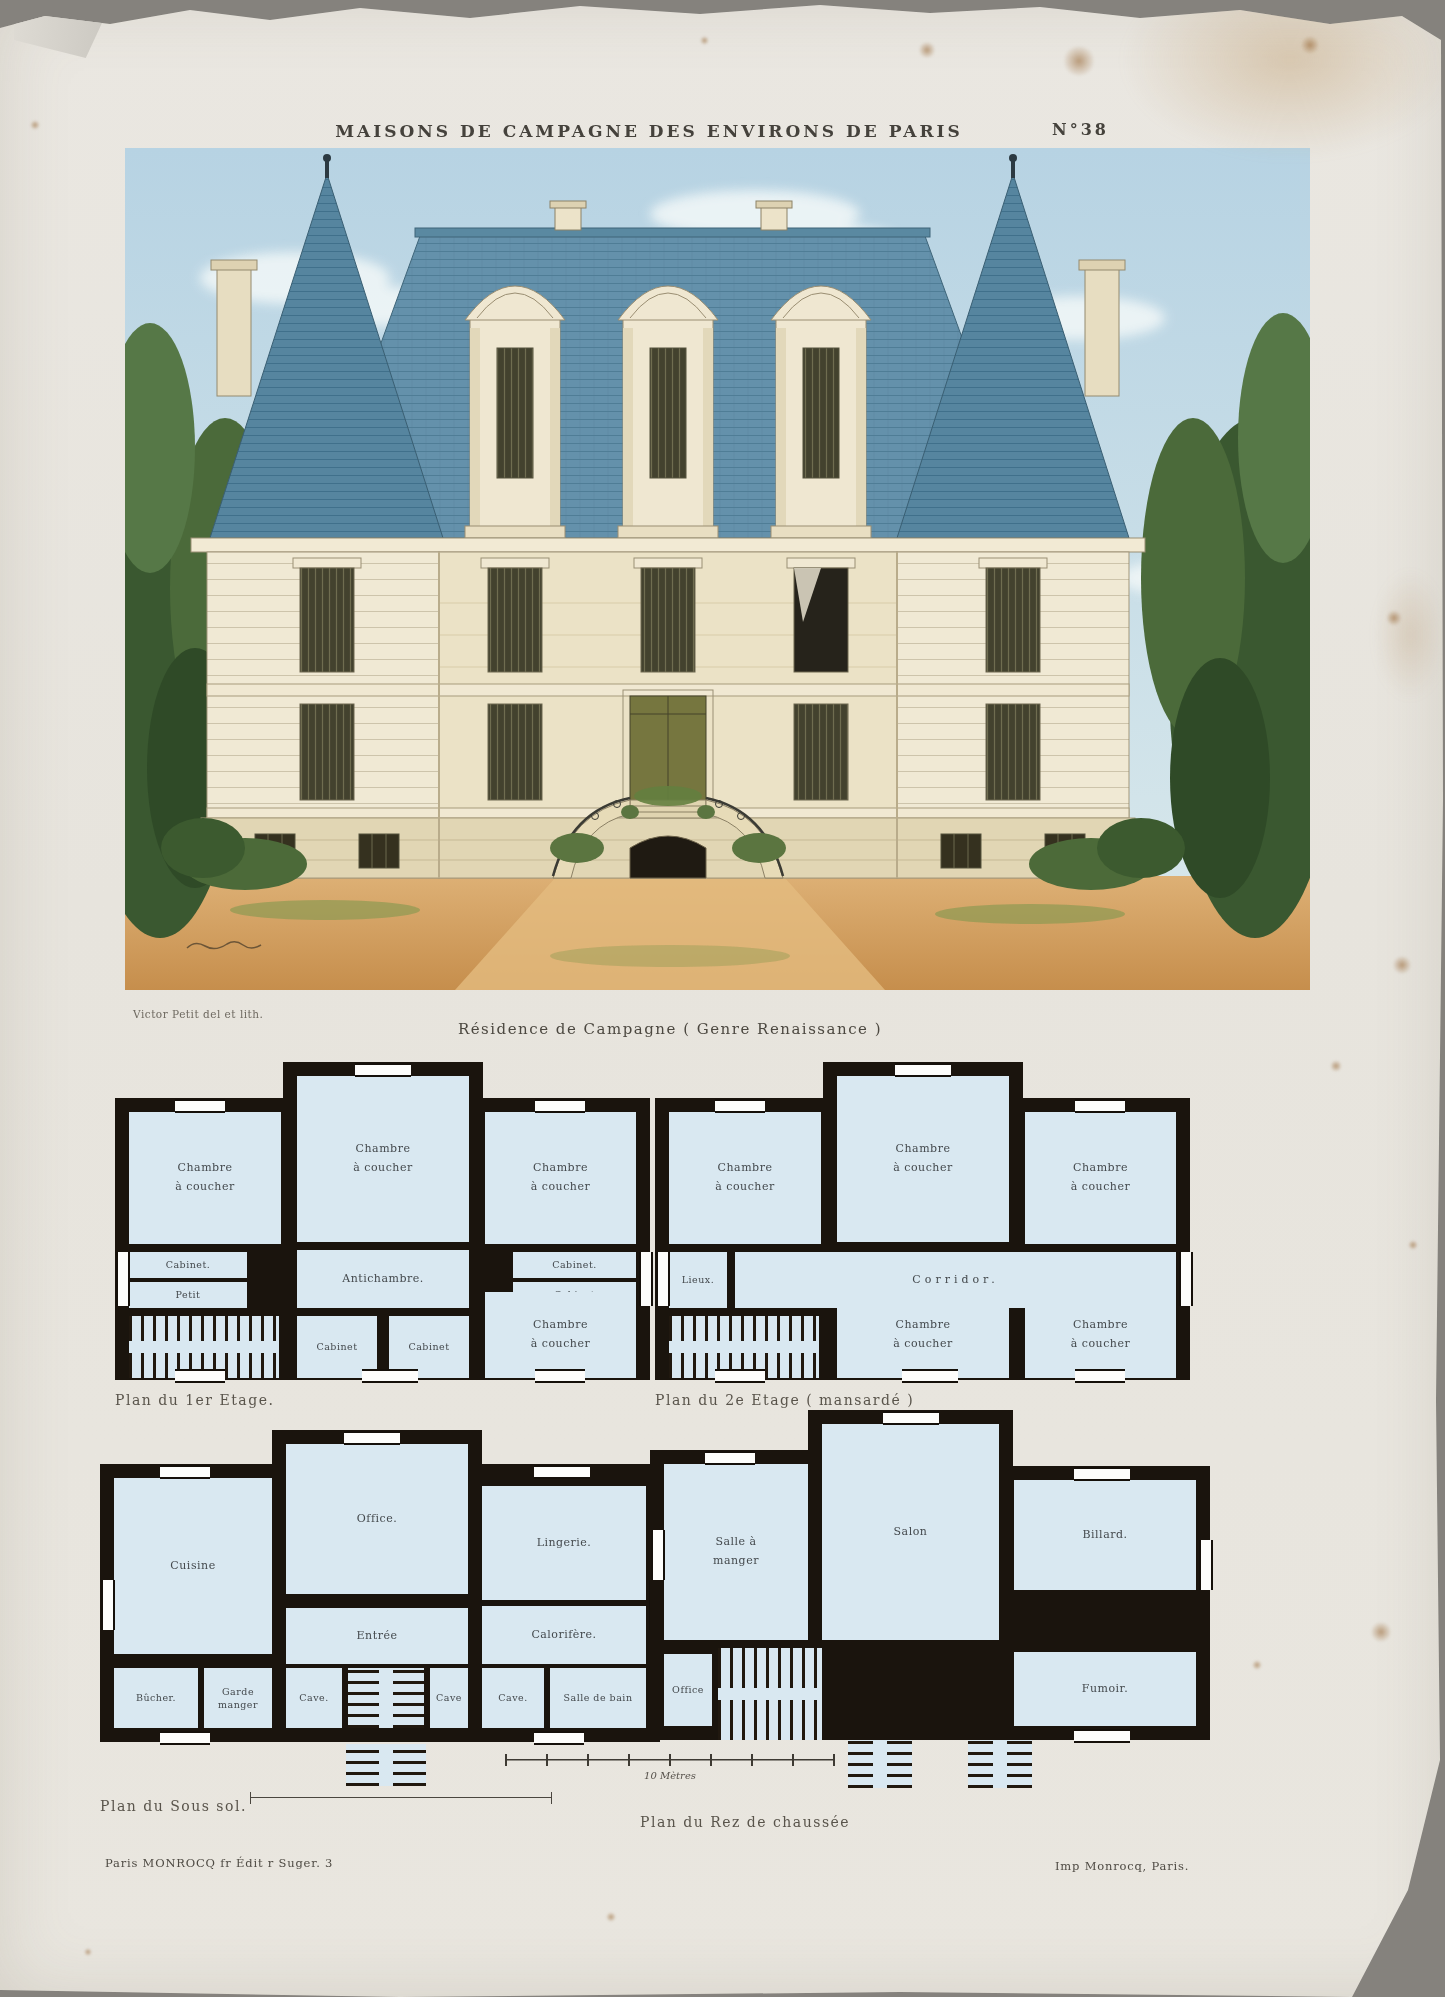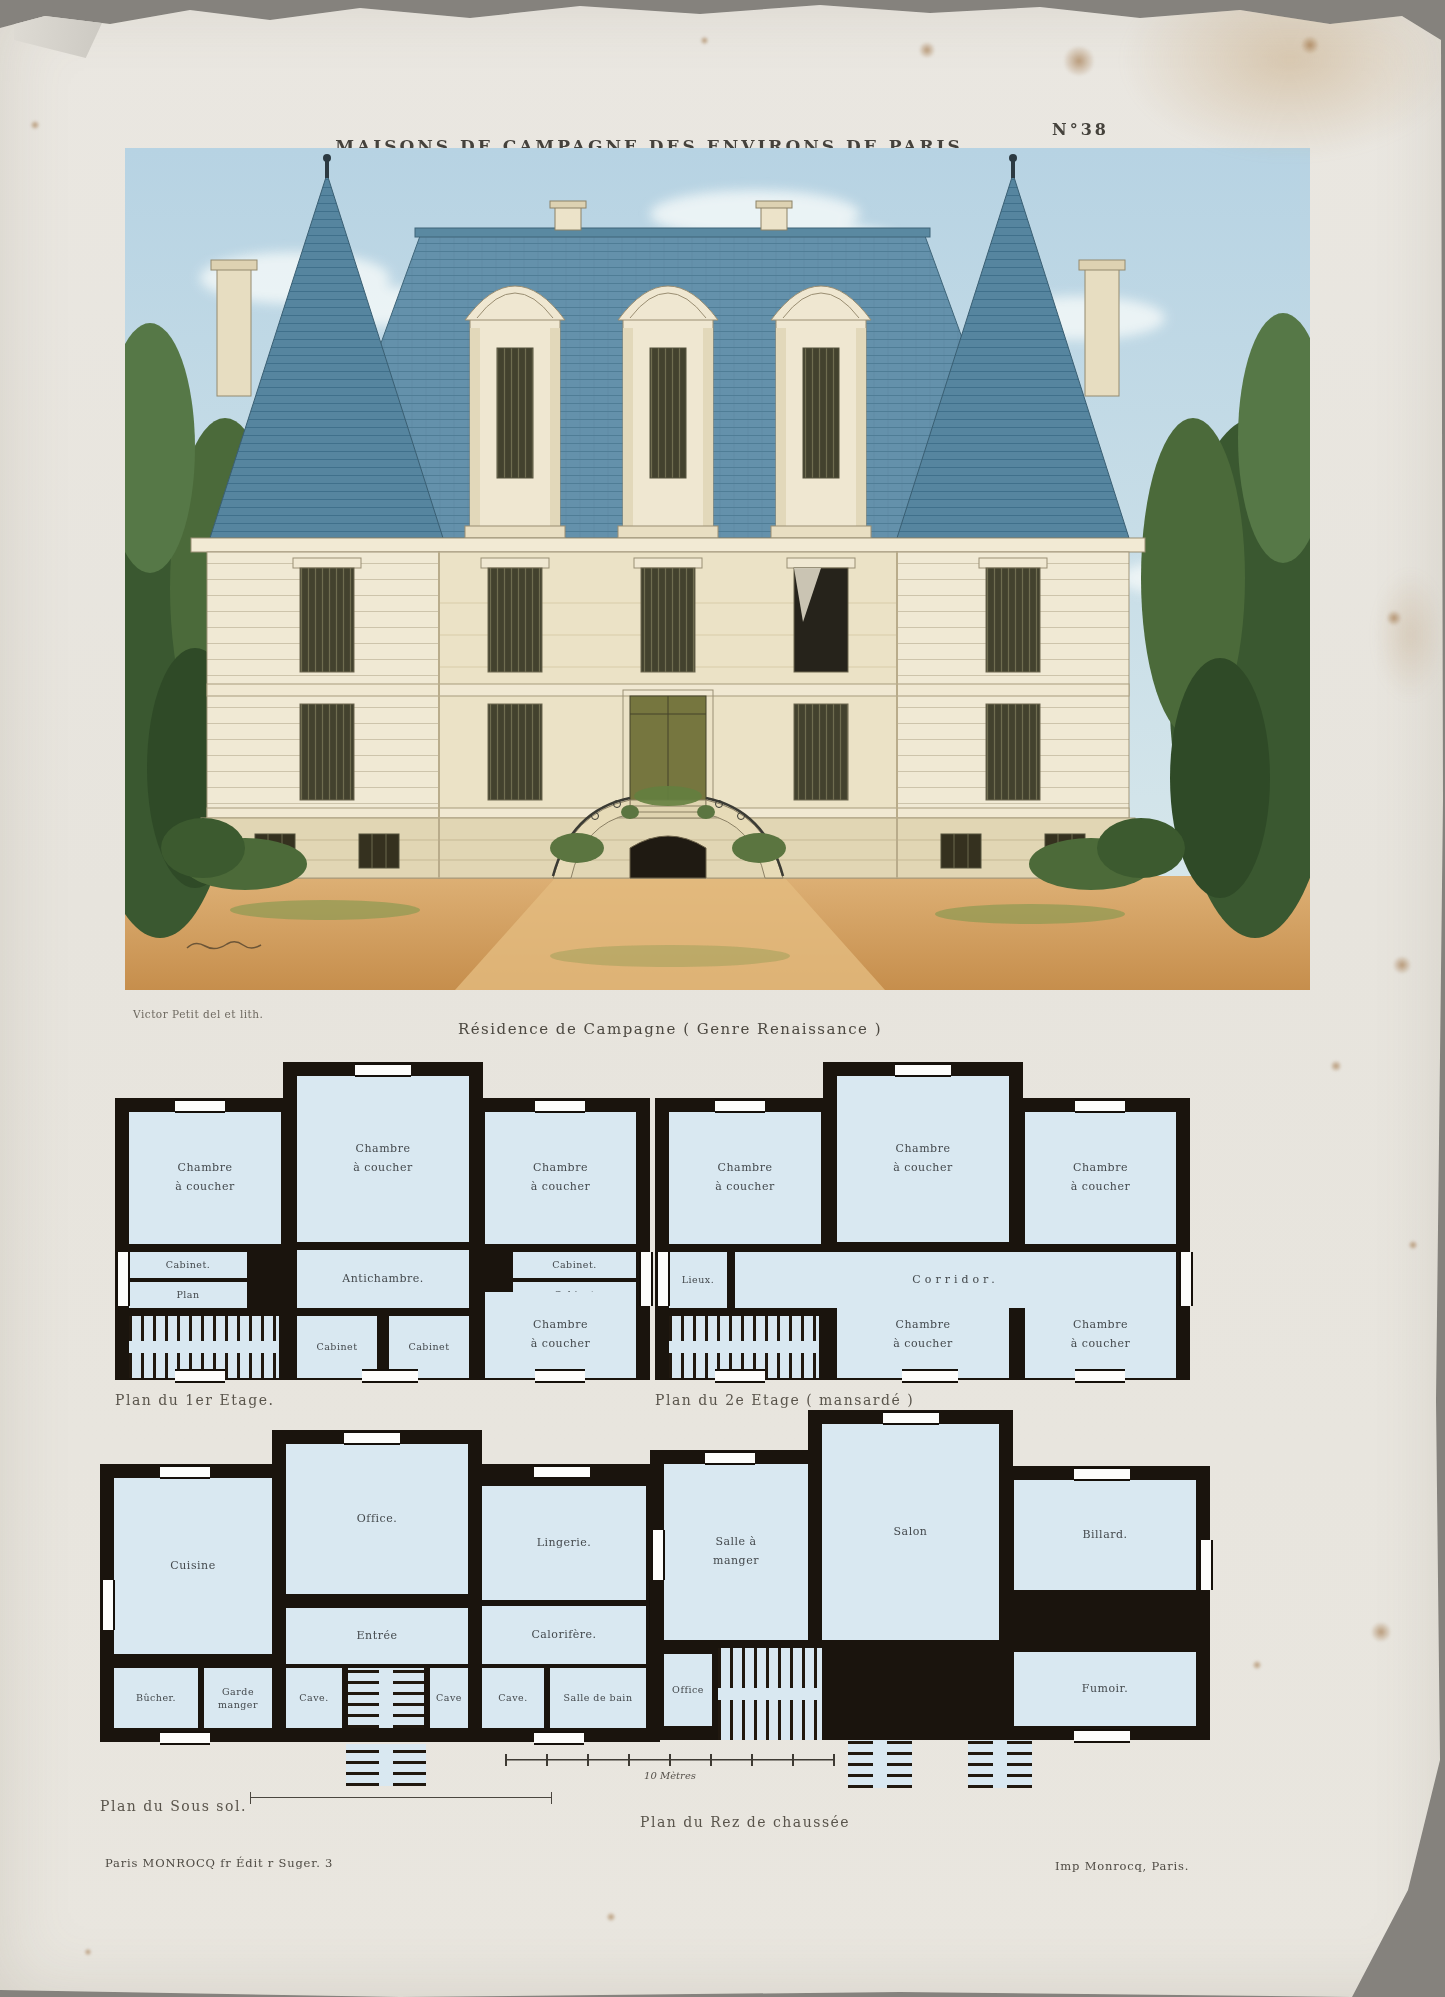--- a/index.html
+++ b/index.html
@@ -11,21 +11,21 @@
            470px 18px,580px 6px,700px 14px,820px 5px,930px 13px,1040px 7px,1140px 18px,
            1240px 10px,1330px 24px,1402px 16px,1441px 40px,1443px 800px,1436px 1400px,
            1440px 1760px,1408px 1890px,1352px 1997px,900px 1992px,400px 1997px,0px 1990px);
          box-shadow:inset 0 0 70px rgba(115,105,85,.18);}
   .tearflap{position:absolute;left:14px;top:2px;width:92px;height:56px;
          background:linear-gradient(100deg,#dedbd4,#c8c5be);
          clip-path:polygon(0 0,100% 22%,78% 100%,0 68%);opacity:.9;}
   .stain{position:absolute;border-radius:50%;pointer-events:none;filter:blur(6px);}
   .fox{position:absolute;border-radius:50%;pointer-events:none;filter:blur(1px);
        background:radial-gradient(circle,rgba(146,94,40,.55) 0%,rgba(146,94,40,0) 70%);}
-  .title{position:absolute;left:0;top:136px;width:1298px;text-align:center;
+  .title{position:absolute;left:0;top:121px;width:1298px;text-align:center;
          font-size:17px;font-weight:600;letter-spacing:3px;color:#45423c;}
   .plateno{position:absolute;left:1052px;top:120px;font-size:16px;letter-spacing:3px;
          font-weight:600;color:#45423c;}
   .credit{position:absolute;left:133px;top:1008px;font-size:10.5px;color:#6e6960;letter-spacing:.5px;}
   .maincap{position:absolute;left:60px;top:1020px;width:1220px;text-align:center;
          font-size:15px;color:#4c4840;letter-spacing:1.5px;}
   .plan{position:absolute;}
   .pwall{position:absolute;background:#1a140d;}
   .room{position:absolute;background:#d9e8f1;display:flex;align-items:center;
         justify-content:center;text-align:center;overflow:hidden;}
@@ -279,21 +279,21 @@
     <div class="room" style="left:182px;top:14px;width:172px;height:166px">
           <span class="rlbl" style="max-width:62px">Chambre à coucher</span>
         </div>
     <div class="room" style="left:370px;top:50px;width:151px;height:132px">
           <span class="rlbl" style="max-width:62px">Chambre à coucher</span>
         </div>
     <div class="room" style="left:14px;top:190px;width:118px;height:26px">
           <span class="rlbl sm">Cabinet.</span>
         </div>
     <div class="room" style="left:14px;top:220px;width:118px;height:26px">
-          <span class="rlbl sm">Plan</span>
+          <span class="rlbl sm">Petit</span>
         </div>
     <div class="room" style="left:182px;top:188px;width:172px;height:58px">
           <span class="rlbl">Antichambre.</span>
         </div>
     <div class="room" style="left:398px;top:190px;width:123px;height:26px">
           <span class="rlbl sm">Cabinet.</span>
         </div>
     <div class="room" style="left:398px;top:220px;width:123px;height:26px">
           <span class="rlbl sm">Cabinet</span>
         </div>

